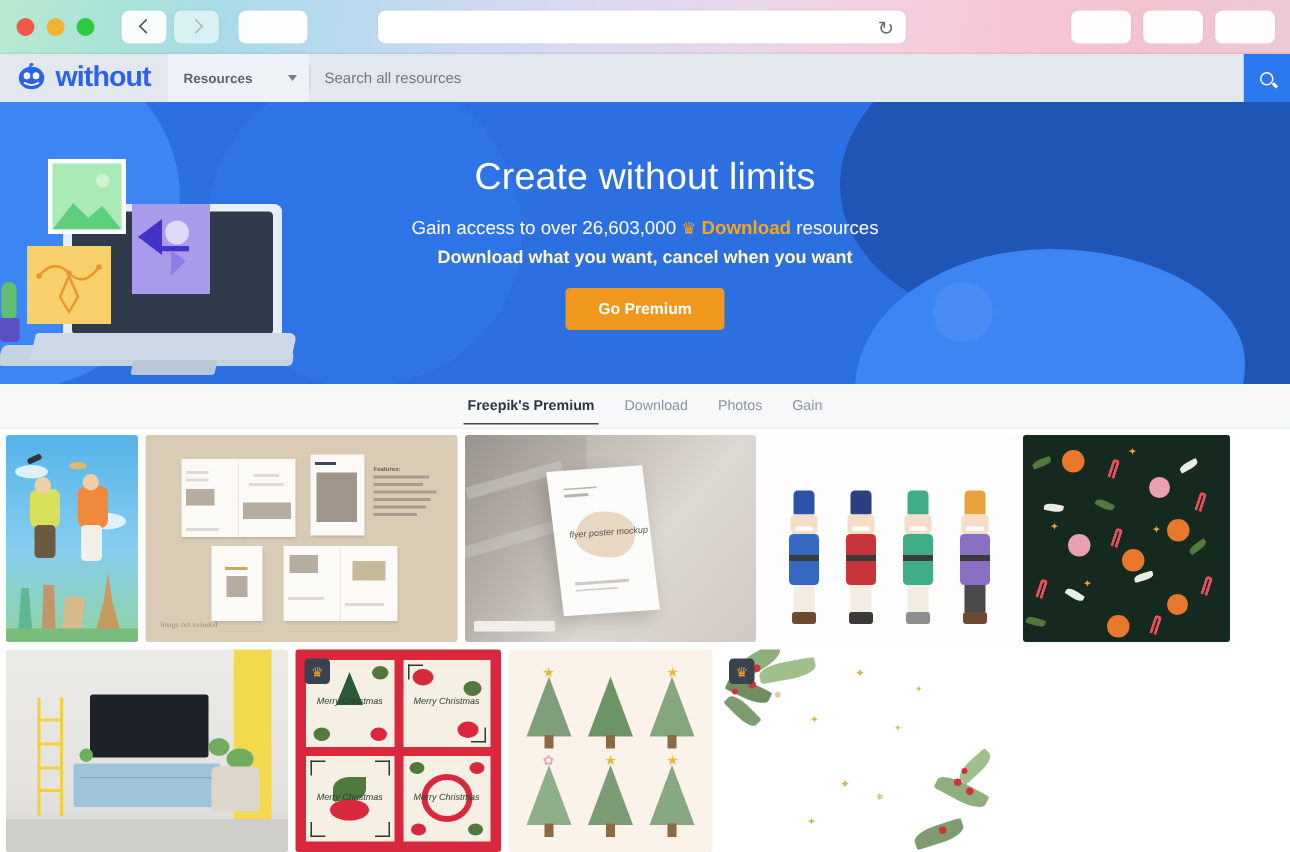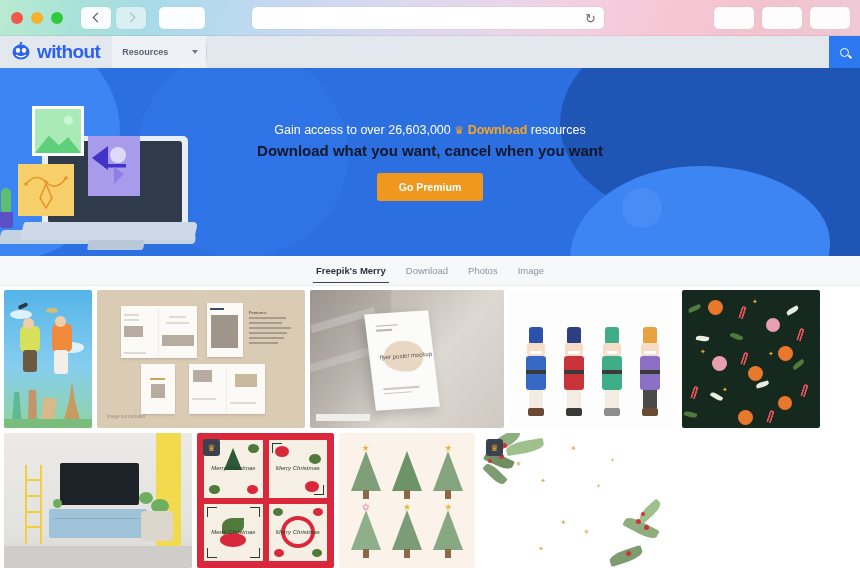--- a/index.html
+++ b/index.html
@@ -99,21 +99,21 @@
   .b-light1 { width: 260px; height: 170px; background: #3d85f2; right: 30px; bottom: -80px; border-radius: 50% 50% 45% 55% / 55% 45% 55% 45%; }
   .b-mid { width: 210px; height: 210px; background: #2f74e6; left: 138px; top: -20px; border-radius: 50% 50% 52% 48% / 48% 52% 48% 52%; }
   .b-circ { width: 40px; height: 40px; background: #4a8cf5; left: 622px; bottom: 28px; }
   .b-leftlight { width: 200px; height: 230px; background: #3d85f2; left: -80px; top: -40px; border-radius: 45% 55% 50% 50% / 50% 45% 55% 50%; }
 
   .hero-content { position: absolute; left: 0; top: 0; width: 860px; height: 188px; display: flex; flex-direction: column; align-items: center; justify-content: center; }
   .hero-title { font-size: 25px; color: #fff; font-weight: 400; margin-bottom: 12px; letter-spacing: 0.1px; }
   .hero-sub { font-size: 12.5px; color: #fff; margin-bottom: 5px; }
   .hero-sub .crown { color: #f5a623; font-size: 11px; }
   .hero-sub .premium { color: #f5a623; font-weight: bold; }
-  .hero-sub2 { font-size: 15px; color: #0f172a; font-weight: bold; margin-bottom: 14px; }
+  .hero-sub2 { font-size: 12px; color: #fef9c3; font-weight: bold; margin-bottom: 14px; }
   .go-premium {
     background: #f0981e; color: #fff; font-size: 10.5px; font-weight: bold;
     border: none; border-radius: 3px; padding: 8px 22px; cursor: pointer;
     font-family: "Liberation Sans", sans-serif;
   }
 
   
   .illus { position: absolute; left: 0; bottom: 0; width: 210px; height: 180px; }
   .laptop-base { position: absolute; left: 0; bottom: 12px; width: 196px; height: 14px; background: #c3d3e2; border-radius: 4px 10px 3px 3px; transform: skewX(-12deg); }
   .laptop-body { position: absolute; left: 42px; bottom: 24px; width: 146px; height: 96px; background: #e7eef5; border-radius: 5px; }
@@ -271,20 +271,21 @@
       </svg>
     </div>
     <span class="logo-text">without</span>
   </div>
   <div class="resources-box">
     <span>Resources</span>
     <span class="caret"></span>
   </div>
   <div class="search-area">
     <div class="search-divider"></div>
+    <input class="search-input" type="text" placeholder="Search all resources" style="">
   </div>
   <div class="search-btn">
     <span class="mag"></span>
   </div>
 </div>
 
 <div class="hero">
   <div class="blob b-leftlight"></div>
   <div class="blob b-mid"></div>
   <div class="blob b-dark1"></div>
@@ -317,36 +318,37 @@
         <path d="M26 31 L26 48 L36 38 Z" fill="#8f7ee8"></path>
       </svg>
     </div>
     <div class="card-img">
       <div class="sun"></div>
       <div class="mtn"></div>
     </div>
   </div>
 
   <div class="hero-content">
+    <div class="hero-title">Create without limits</div>
     <div class="hero-sub">
       <span>Gain access to over 26,603,000</span>
       <span class="crown">♛</span>
       <span class="premium">Download</span>
       <span>resources</span>
     </div>
     <div class="hero-sub2">Download what you want, cancel when you want</div>
     <button class="go-premium">Go Premium</button>
   </div>
 </div>
 
 <div class="tabs">
-  <div class="tab active">Freepik's Merry</div>
+  <div class="tab active">Freepik's Premium</div>
   <div class="tab">Download</div>
   <div class="tab">Photos</div>
-  <div class="tab">Image</div>
+  <div class="tab">Gain</div>
 </div>
 
 <div class="gallery">
 
   <div class="g-row">
 
     <div class="cell r1 travel" style="width:88px">
       <div class="cloud" style="left:6px;top:20px;width:22px;height:9px"></div>
       <div class="cloud" style="right:8px;top:52px;width:26px;height:11px"></div>
       <div style="position:absolute;left:14px;top:14px;width:10px;height:4px;background:#2e3540;border-radius:2px;transform:rotate(-25deg)"></div>

